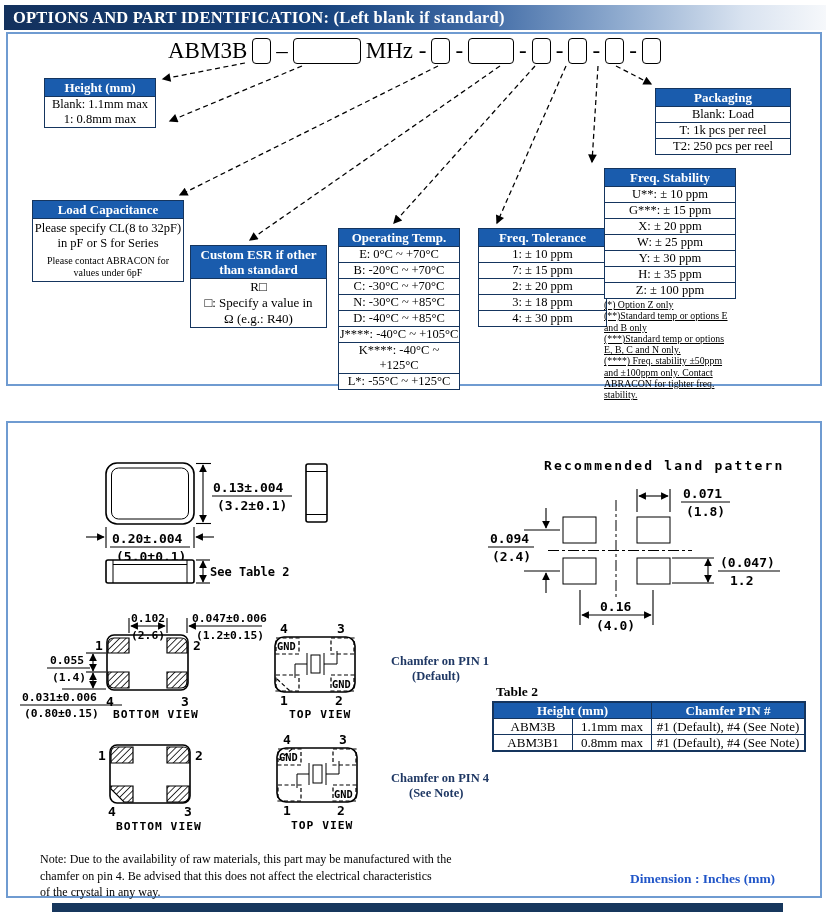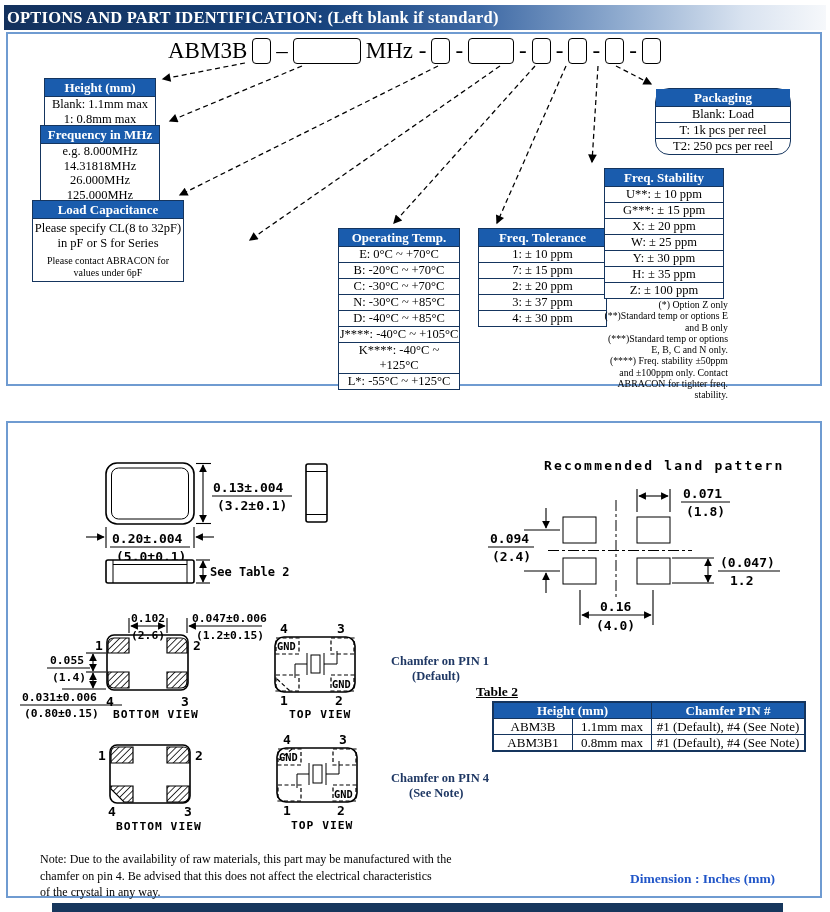--- a/index.html
+++ b/index.html
@@ -1,20 +1,20 @@
 <!DOCTYPE html>
 <html><head>
 <meta charset="utf-8">
 <style>
   html,body{margin:0;padding:0;background:#fff;}
   .page{position:relative;width:830px;height:912px;background:#fff;overflow:hidden;
         font-family:"Liberation Serif",serif;color:#000;}
   .secbar{position:absolute;left:4px;width:822px;height:25px;box-sizing:border-box;
         background:linear-gradient(90deg,#13315d 0%,#16427c 38%,#3f6aa5 58%,#8fabcf 75%,#d9e3f0 90%,#f6f8fb 100%);
-        color:#fff;font-weight:bold;font-size:16.5px;line-height:25px;padding-left:3px;
+        color:#fff;font-weight:bold;font-size:16.5px;line-height:25px;padding-left:9px;
         letter-spacing:.2px;}
   .panel{position:absolute;left:6px;width:816px;border:2px solid #6f9bd1;background:#fff;box-sizing:border-box;}
   #panel1{top:32px;height:354px;}
   #panel2{top:421px;height:477px;}
 
   
   .pnrow{position:absolute;left:168px;top:38px;display:flex;align-items:center;gap:5px;
          font-size:23px;line-height:26px;}
   .pbox{border:1.7px solid #000;border-radius:4px;height:24px;background:#fff;}
   .pb-s{width:17px;} .pb-m{width:44px;} .pb-l{width:66px;}
@@ -29,40 +29,40 @@
   #t-freq{left:40px;top:125px;width:120px;}
   #t-freq .rw{line-height:14.5px;}
   #t-freq .rw:first-of-type{text-align:left;padding-left:4px;}
   #t-load{left:32px;top:200px;width:152px;}
   #t-load .body{font-size:12.5px;line-height:15px;padding:2px 1px 0 1px;}
   #t-load .small{font-size:10px;line-height:11.5px;padding:4px 2px 3px 2px;}
   #t-esr{left:190px;top:245px;width:137px;}
   #t-esr .rw{font-size:13px;line-height:16px;}
   #t-optemp{left:338px;top:228px;width:122px;}
   #t-tol{left:478px;top:228px;width:129px;}
-  #t-stab{left:604px;top:168px;width:120px;}
-  #t-pack{left:655px;top:88px;width:136px;border-radius:14px;}
+  #t-stab{left:604px;top:168px;width:132px;}
+  #t-pack{left:655px;top:88px;width:136px;}
   #stab-notes{position:absolute;left:604px;top:299px;width:124px;font-size:9.8px;
-              line-height:11.3px;text-align:right;}
+              line-height:11.3px;text-align:left;text-decoration:underline;}
 
   
   #outline-intro{position:absolute;left:18px;top:430px;font-size:13.5px;}
   #draw{position:absolute;left:0;top:421px;pointer-events:none;}
   .cad{font-family:"DejaVu Sans Mono",monospace;font-weight:bold;fill:#000;}
   .c13{font-size:13px;} .c12{font-size:12px;} .c11{font-size:11.3px;} .c10{font-size:10.3px;}
   .dln{stroke:#000;stroke-width:1.1;fill:none;}
   .oln{stroke:#000;stroke-width:1.6;fill:#fff;}
   .thin{stroke:#000;stroke-width:1;fill:none;}
   .dsh{stroke-dasharray:4 2.5;stroke-width:1.2;stroke:#000;fill:none;}
   .ctr{stroke:#000;stroke-width:1;fill:none;stroke-dasharray:11 3 3 3;}
   .pad{fill:url(#hatch);stroke:#000;stroke-width:1.2;}
   .snote{font-family:"Liberation Serif",serif;font-weight:bold;font-size:12.5px;fill:#1f3864;}
 
   
-  #table2-title{position:absolute;left:476px;top:684px;font-weight:bold;font-size:13.5px;text-decoration:underline;}
+  #table2-title{position:absolute;left:496px;top:684px;font-weight:bold;font-size:13.5px;}
   #table2{position:absolute;left:492px;top:701px;border-collapse:collapse;font-size:13px;}
   #table2 th,#table2 td{border:1.5px solid #15355e;text-align:center;padding:0 3px;height:15px;line-height:15px;}
   #table2{border:2px solid #15355e;}
   #table2 th{background:#1a5cad;color:#fff;font-size:13px;}
   #table2 td.c1{width:72px;} #table2 td.c2{width:72px;} #table2 td.c3{width:146px;margin-left:16px;}
 
   #bottom-note{position:absolute;left:40px;top:851px;width:548px;font-weight:normal;
                font-size:12px;line-height:16.5px;white-space:pre-line;}
   #dim-label{position:absolute;left:630px;top:871px;font-weight:bold;font-size:13.5px;color:#2156c8;}
   #footer-bar{position:absolute;left:52px;top:903px;width:731px;height:9px;background:#17375d;}
@@ -114,53 +114,52 @@
       <line x1="616" y1="66" x2="651" y2="84" marker-end="url(#ahead)"></line>
     </g>
   </svg>
 
   <div class="opt" id="t-height">
     <div class="hd">Height (mm)</div>
     <div class="rw">Blank: 1.1mm max</div>
     <div class="rw">1: 0.8mm max</div>
   </div>
 
-  <div class="opt" id="t-freq">
-    <div class="hd">Frequency in MHz</div>
-    <div class="rw">e.g. 8.000MHz</div>
-    <div class="rw">14.31818MHz</div>
-    <div class="rw">26.000MHz</div>
-    <div class="rw">125.000MHz</div>
-  </div>
 
   <div class="opt" id="t-load">
     <div class="hd">Load Capacitance</div>
     <div class="body">Please specify CL(8 to 32pF) in pF  or S for Series</div>
     <div class="small">Please contact ABRACON for values under 6pF</div>
   </div>
 
+  <div class="opt" id="t-esr">
+    <div class="hd">Custom ESR if other than standard</div>
+    <div class="rw">R□</div>
+    <div class="rw">□: Specify a value in</div>
+    <div class="rw">Ω (e.g.: R40)</div>
+  </div>
 
   <div class="opt lined" id="t-optemp">
     <div class="hd">Operating Temp.</div>
     <div class="rw">E: 0°C ~ +70°C</div>
     <div class="rw">B: -20°C ~ +70°C</div>
     <div class="rw">C: -30°C ~ +70°C</div>
     <div class="rw">N: -30°C ~ +85°C</div>
     <div class="rw">D: -40°C ~ +85°C</div>
     <div class="rw">J****: -40°C ~ +105°C</div>
     <div class="rw">K****: -40°C ~ +125°C</div>
     <div class="rw">L*: -55°C ~ +125°C</div>
   </div>
 
   <div class="opt lined" id="t-tol">
     <div class="hd">Freq. Tolerance</div>
     <div class="rw">1: ± 10 ppm</div>
     <div class="rw">7: ± 15 ppm</div>
     <div class="rw">2: ± 20 ppm</div>
-    <div class="rw">3: ± 37 ppm</div>
+    <div class="rw">3: ± 18 ppm</div>
     <div class="rw">4: ± 30 ppm</div>
   </div>
 
   <div class="opt lined" id="t-stab">
     <div class="hd">Freq. Stability</div>
     <div class="rw">U**: ± 10 ppm</div>
     <div class="rw">G***: ± 15 ppm</div>
     <div class="rw">X: ± 20 ppm</div>
     <div class="rw">W: ± 25 ppm</div>
     <div class="rw">Y: ± 30 ppm</div>

